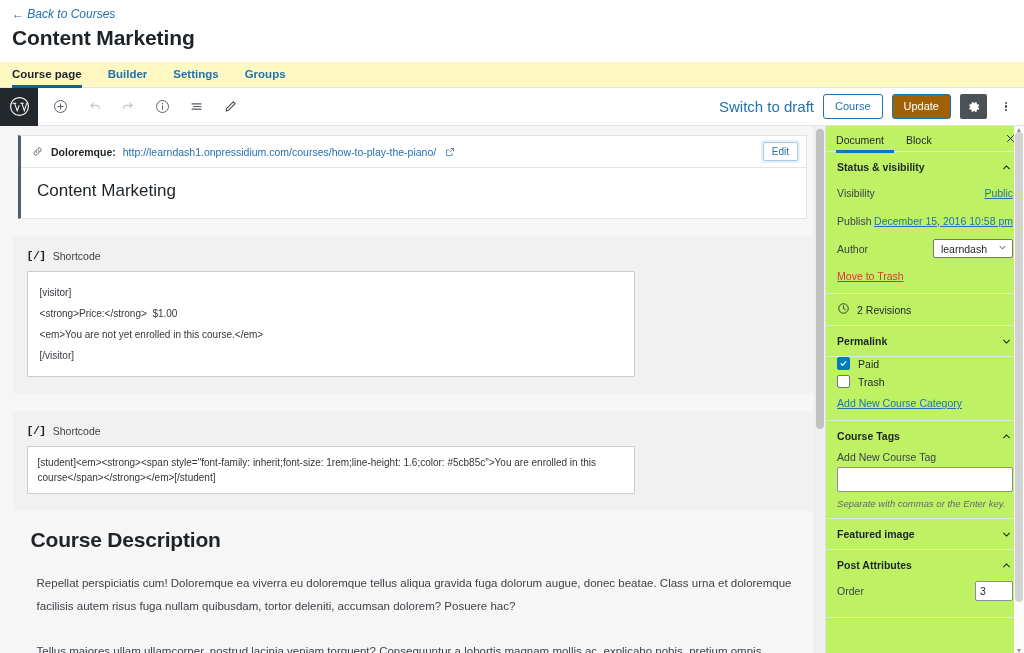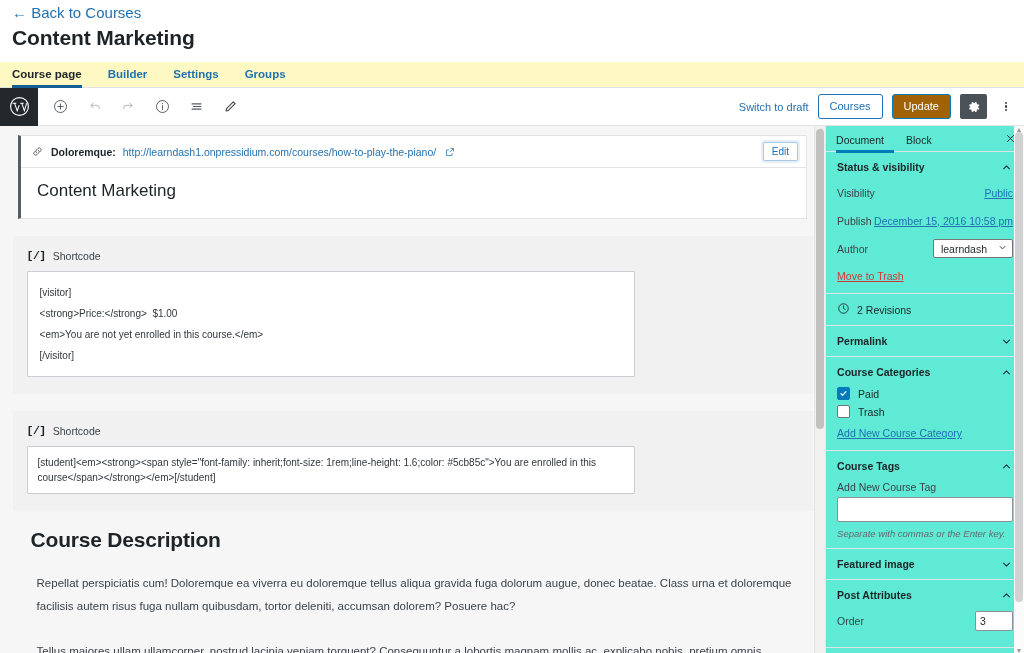--- a/index.html
+++ b/index.html
@@ -11,26 +11,27 @@
     font-family: "Liberation Sans", sans-serif;
     -webkit-font-smoothing: antialiased;
   }
 
   
   .admin-head {
     padding: 4px 12px 0 12px;
     background: #ffffff;
   }
   .back-link {
-    font-size: 15px;
+    font-size: 12px;
     color: #2271b1;
     text-decoration: none;
     display: inline-block;
     margin-bottom: 2px;
     cursor: pointer;
+    font-style: italic;
   }
   .page-title {
     font-size: 21px;
     font-weight: 700;
     color: #1d2327;
     margin: 3px 0 0 0;
     letter-spacing: -0.1px;
   }
 
   .tabs-bar {
@@ -85,21 +86,21 @@
     color: #555d66;
   }
   .ibtn.disabled { color: #c3c4c7; }
   .ibtn svg { display: block; }
   .bar-spacer { flex: 1; }
   .bar-right {
     display: flex; align-items: center; gap: 9px;
     padding-right: 8px;
   }
   .link-btn {
-    font-size: 11px;
+    font-size: 15px;
     color: #2271b1;
     cursor: pointer;
     text-decoration: none;
   }
   .btn {
     font-size: 11px;
     border-radius: 3px;
     padding: 4px 11px;
     cursor: pointer;
     line-height: 15px;
@@ -269,21 +270,21 @@
   .desc-p {
     font-size: 11.5px;
     color: #3c434a;
     line-height: 23px;
     margin: 0 0 22px 6px;
   }
 
   
   .sidebar {
     width: 202px;
-    background: #5eead4;
+    background: #bef264;
     border-left: 1px solid #e2e4e7;
     position: relative;
     overflow: hidden;
   }
   .sb-tabs {
     display: flex; align-items: center;
     height: 26px;
     border-bottom: 1px solid #e2e4e7;
     padding: 0 4px 0 10px;
     position: relative;
@@ -492,21 +493,21 @@
       <svg width="15" height="15" viewBox="0 0 20 20" fill="none" stroke="#3c434a" stroke-width="1.4" stroke-linejoin="round">
         <path d="M13.7 3.8l2.5 2.5-9 9-3.2.7.7-3.2z"></path>
       </svg>
     </div>
   </div>
 
   <div class="bar-spacer"></div>
 
   <div class="bar-right">
     <a class="link-btn">Switch to draft</a>
-    <div class="btn btn-preview">Courses</div>
+    <div class="btn btn-preview">Course</div>
     <div class="btn btn-update">Update</div>
     <div class="gear-btn">
       <svg width="14" height="14" viewBox="0 0 20 20" fill="#ffffff">
         <path d="M10 6.4a3.6 3.6 0 100 7.2 3.6 3.6 0 000-7.2zm0 5.4a1.8 1.8 0 110-3.6 1.8 1.8 0 010 3.6z"></path>
         <path d="M17.2 11.3l-1.3-.5c.05-.26.08-.53.08-.8s-.03-.54-.08-.8l1.3-.5a.5.5 0 00.28-.64l-.7-1.7a.5.5 0 00-.64-.28l-1.3.5a5.9 5.9 0 00-1.13-1.13l.5-1.3a.5.5 0 00-.28-.64l-1.7-.7a.5.5 0 00-.64.28l-.5 1.3a5.9 5.9 0 00-1.6 0l-.5-1.3a.5.5 0 00-.64-.28l-1.7.7a.5.5 0 00-.28.64l.5 1.3A5.9 5.9 0 005.73 6.5l-1.3-.5a.5.5 0 00-.64.28l-.7 1.7a.5.5 0 00.28.64l1.3.5a5.9 5.9 0 000 1.6l-1.3.5a.5.5 0 00-.28.64l.7 1.7a.5.5 0 00.64.28l1.3-.5c.34.43.72.81 1.13 1.13l-.5 1.3a.5.5 0 00.28.64l1.7.7a.5.5 0 00.64-.28l.5-1.3a5.9 5.9 0 001.6 0l.5 1.3a.5.5 0 00.64.28l1.7-.7a.5.5 0 00.28-.64l-.5-1.3c.43-.34.81-.72 1.13-1.13l1.3.5a.5.5 0 00.64-.28l.7-1.7a.5.5 0 00-.28-.64z"></path>
       </svg>
     </div>
     <div class="kebab-btn">
       <div>
         <span class="dot"></span>
@@ -645,28 +646,20 @@
         <span class="panel-title">Permalink</span>
         <span class="chev">
           <svg width="13" height="13" viewBox="0 0 20 20" fill="none" stroke="#1d2327" stroke-width="1.6" stroke-linecap="round">
               <path d="M5.5 8l4.5 4.5L14.5 8"></path>
             </svg>
         </span>
       </div>
     </div>
 
     <div class="panel">
-      <div class="panel-head">
-        <span class="panel-title">Course Categories</span>
-        <span class="chev">
-          <svg width="13" height="13" viewBox="0 0 20 20" fill="none" stroke="#1d2327" stroke-width="1.6" stroke-linecap="round">
-              <path d="M5.5 12l4.5-4.5L14.5 12"></path>
-            </svg>
-        </span>
-      </div>
       <div class="panel-body">
         <div class="cb-row">
           <span class="cb checked">
             <svg width="9" height="9" viewBox="0 0 20 20" fill="none" stroke="#ffffff" stroke-width="2.6" stroke-linecap="round" stroke-linejoin="round">
                 <path d="M4.5 10.5l3.6 3.6 7.4-8.2"></path>
               </svg>
           </span>
           <span class="cb-label">Paid</span>
         </div>
         <div class="cb-row">

